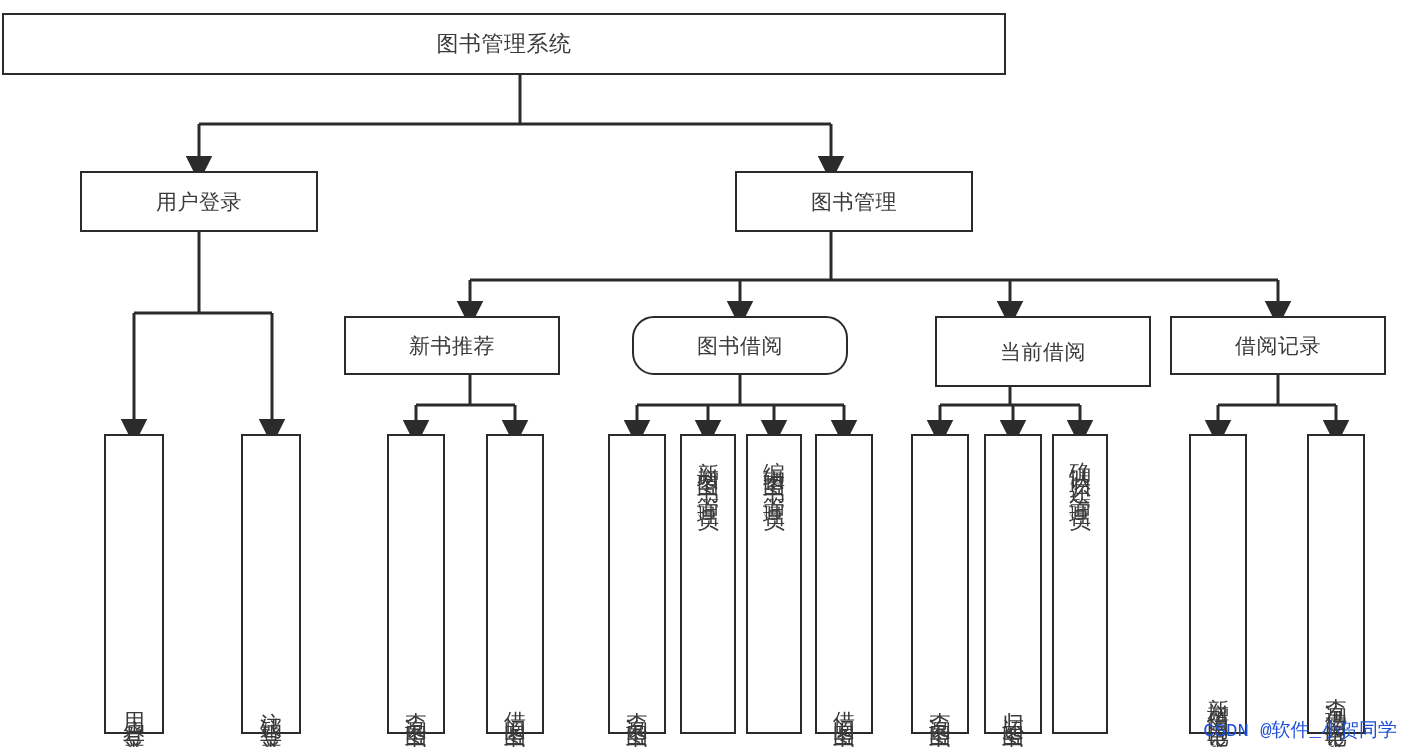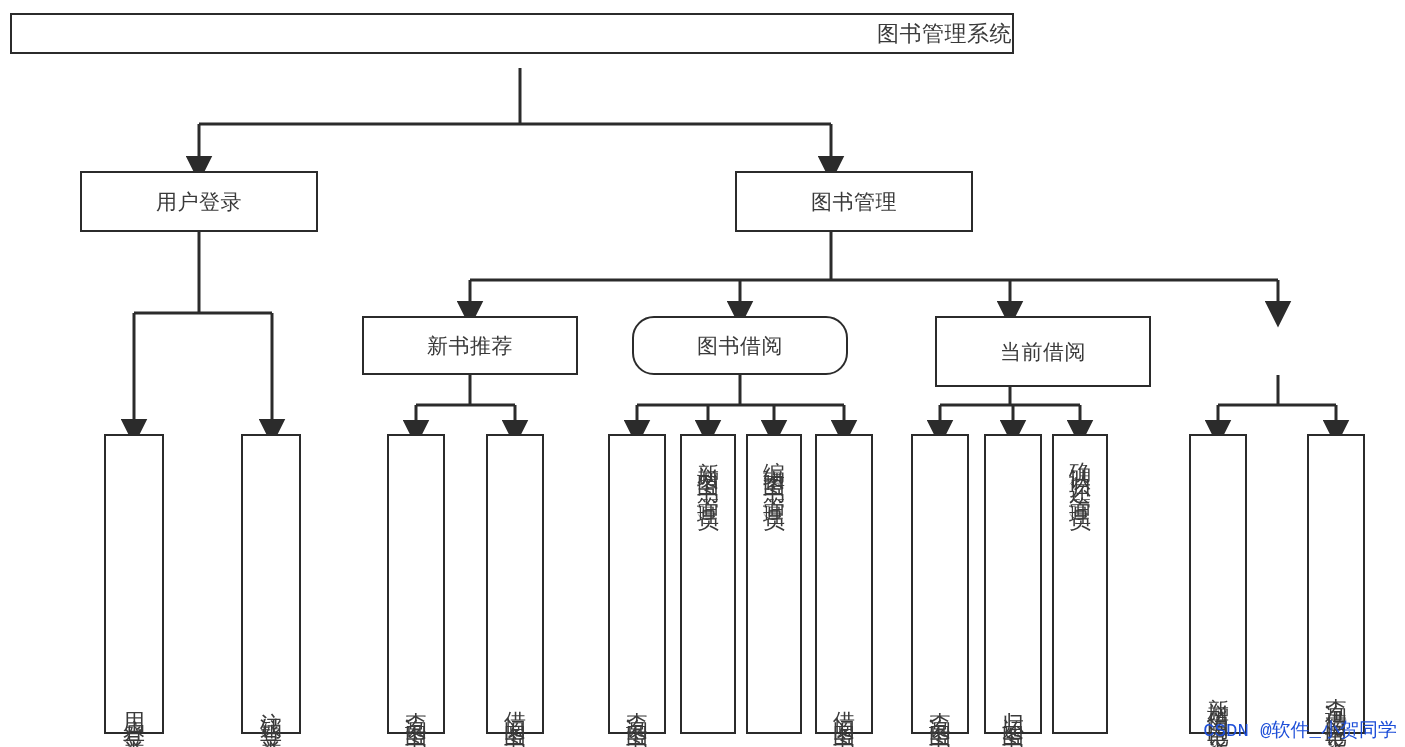--- a/index.html
+++ b/index.html
@@ -123,40 +123,43 @@
       <path d="M1013,405 L1013,424" marker-end="url(#arrow)"></path>
       <path d="M1080,405 L1080,424" marker-end="url(#arrow)"></path>
 
       <path d="M1278,375 L1278,405"></path>
       <path d="M1218,405 L1336,405"></path>
       <path d="M1218,405 L1218,424" marker-end="url(#arrow)"></path>
       <path d="M1336,405 L1336,424" marker-end="url(#arrow)"></path>
     </g>
   </svg>
 
-  <div class="node horiz root" style="left: 10px; top: 13px; width: 1004px; height: 41px; justify-content: flex-end;">
+  <div class="node horiz root" style="left: 2px; top: 13px; width: 1004px; height: 62px;">
     <span class="lbl">图书管理系统</span>
   </div>
 
   <div class="node horiz" style="left: 80px; top: 171px; width: 238px; height: 61px;">
     <span class="lbl">用户登录</span>
   </div>
   <div class="node horiz" style="left: 735px; top: 171px; width: 238px; height: 61px;">
     <span class="lbl">图书管理</span>
   </div>
 
-  <div class="node horiz" style="left: 362px; top: 316px; width: 216px; height: 59px;">
+  <div class="node horiz" style="left: 344px; top: 316px; width: 216px; height: 59px;">
     <span class="lbl">新书推荐</span>
   </div>
   <div class="node horiz" style="left: 632px; top: 316px; width: 216px; height: 59px; border-radius: 22px;">
     <span class="lbl">图书借阅</span>
   </div>
   <div class="node horiz" style="left: 935px; top: 316px; width: 216px; height: 71px;">
     <span class="lbl">当前借阅</span>
   </div>
+  <div class="node horiz" style="left: 1170px; top: 316px; width: 216px; height: 59px;">
+    <span class="lbl">借阅记录</span>
+  </div>
 
   <div class="node vert" style="left: 104px; top: 434px; width: 60px; height: 300px;">
     <span class="lbl">用户登录</span>
   </div>
   <div class="node vert" style="left: 241px; top: 434px; width: 60px; height: 300px;">
     <span class="lbl">注销登录</span>
   </div>
   <div class="node vert" style="left: 387px; top: 434px; width: 58px; height: 300px;">
     <span class="lbl">查询图书</span>
   </div>

